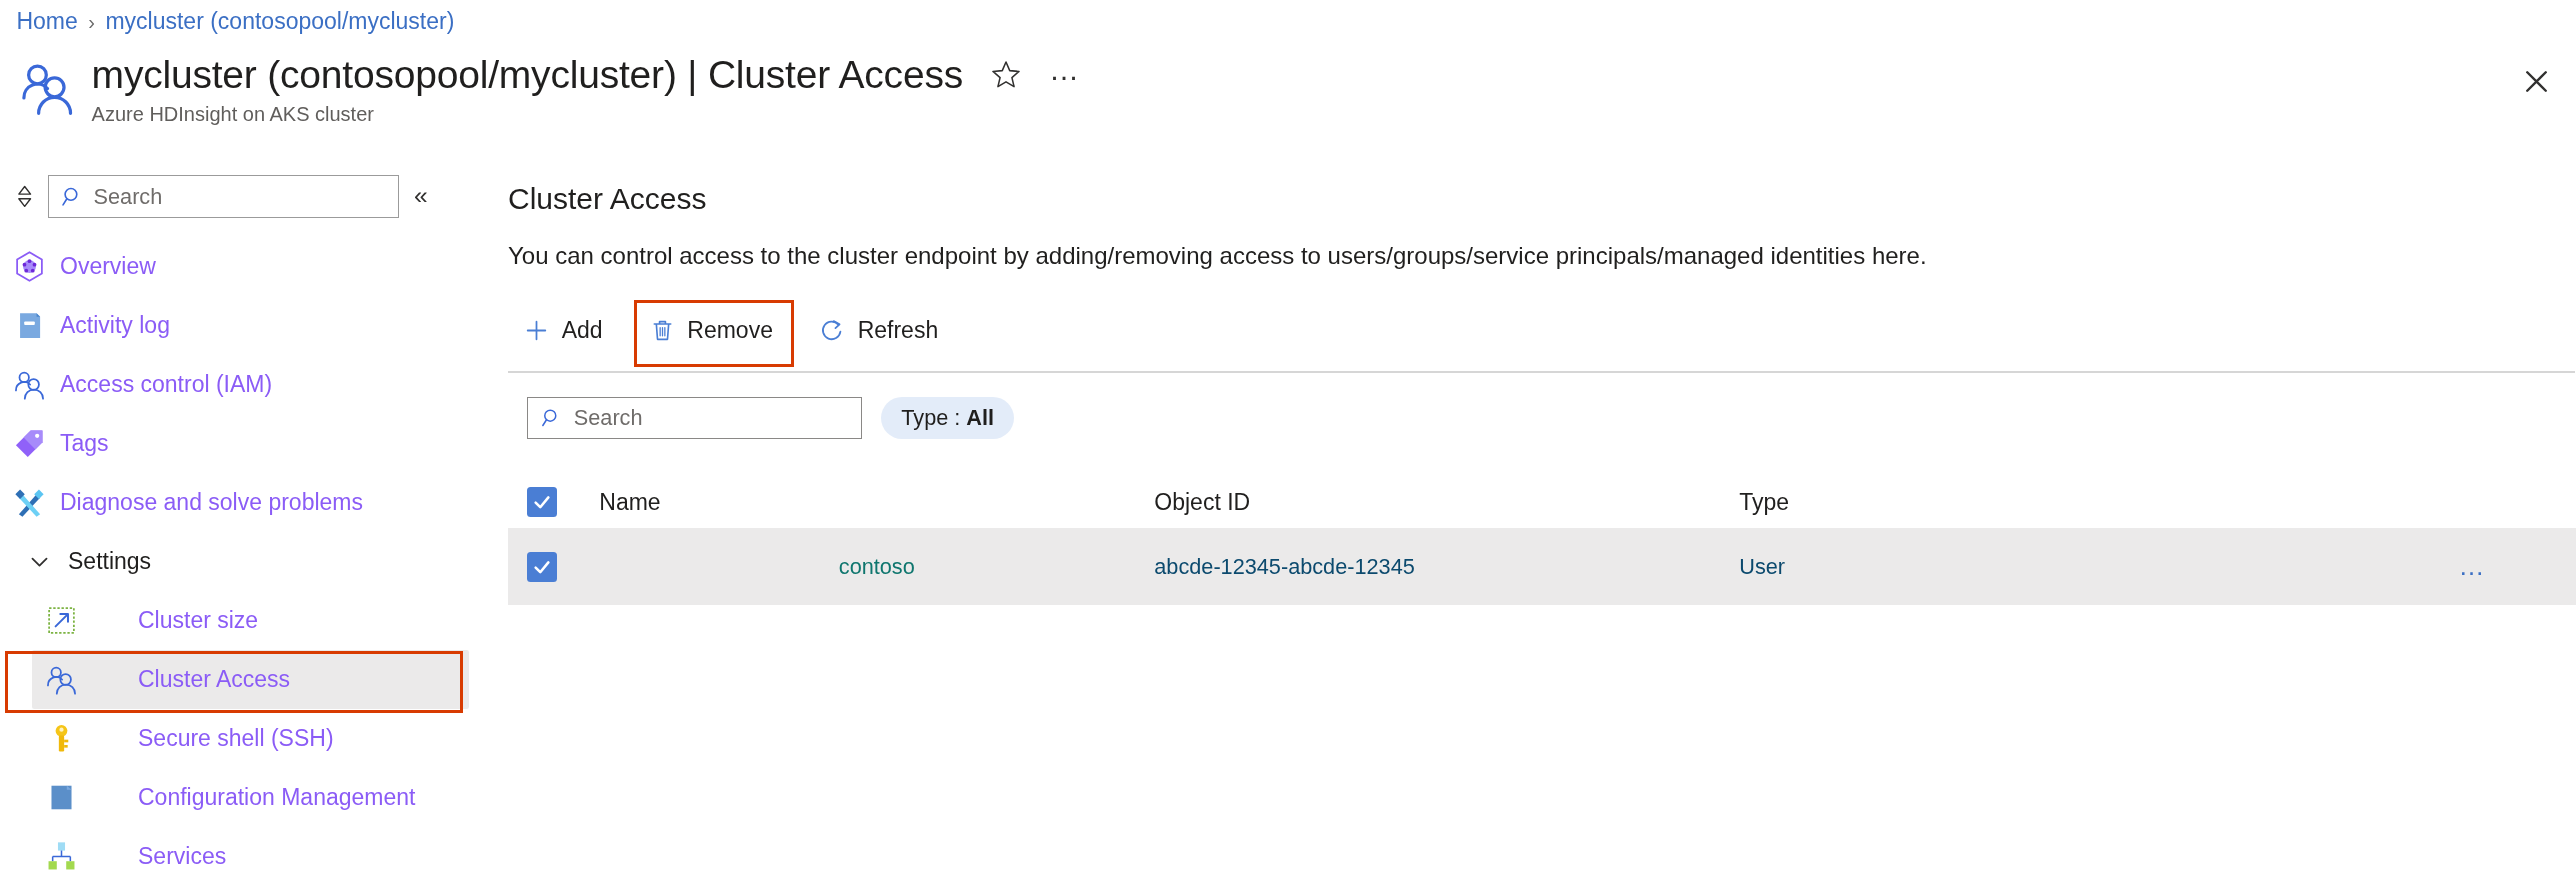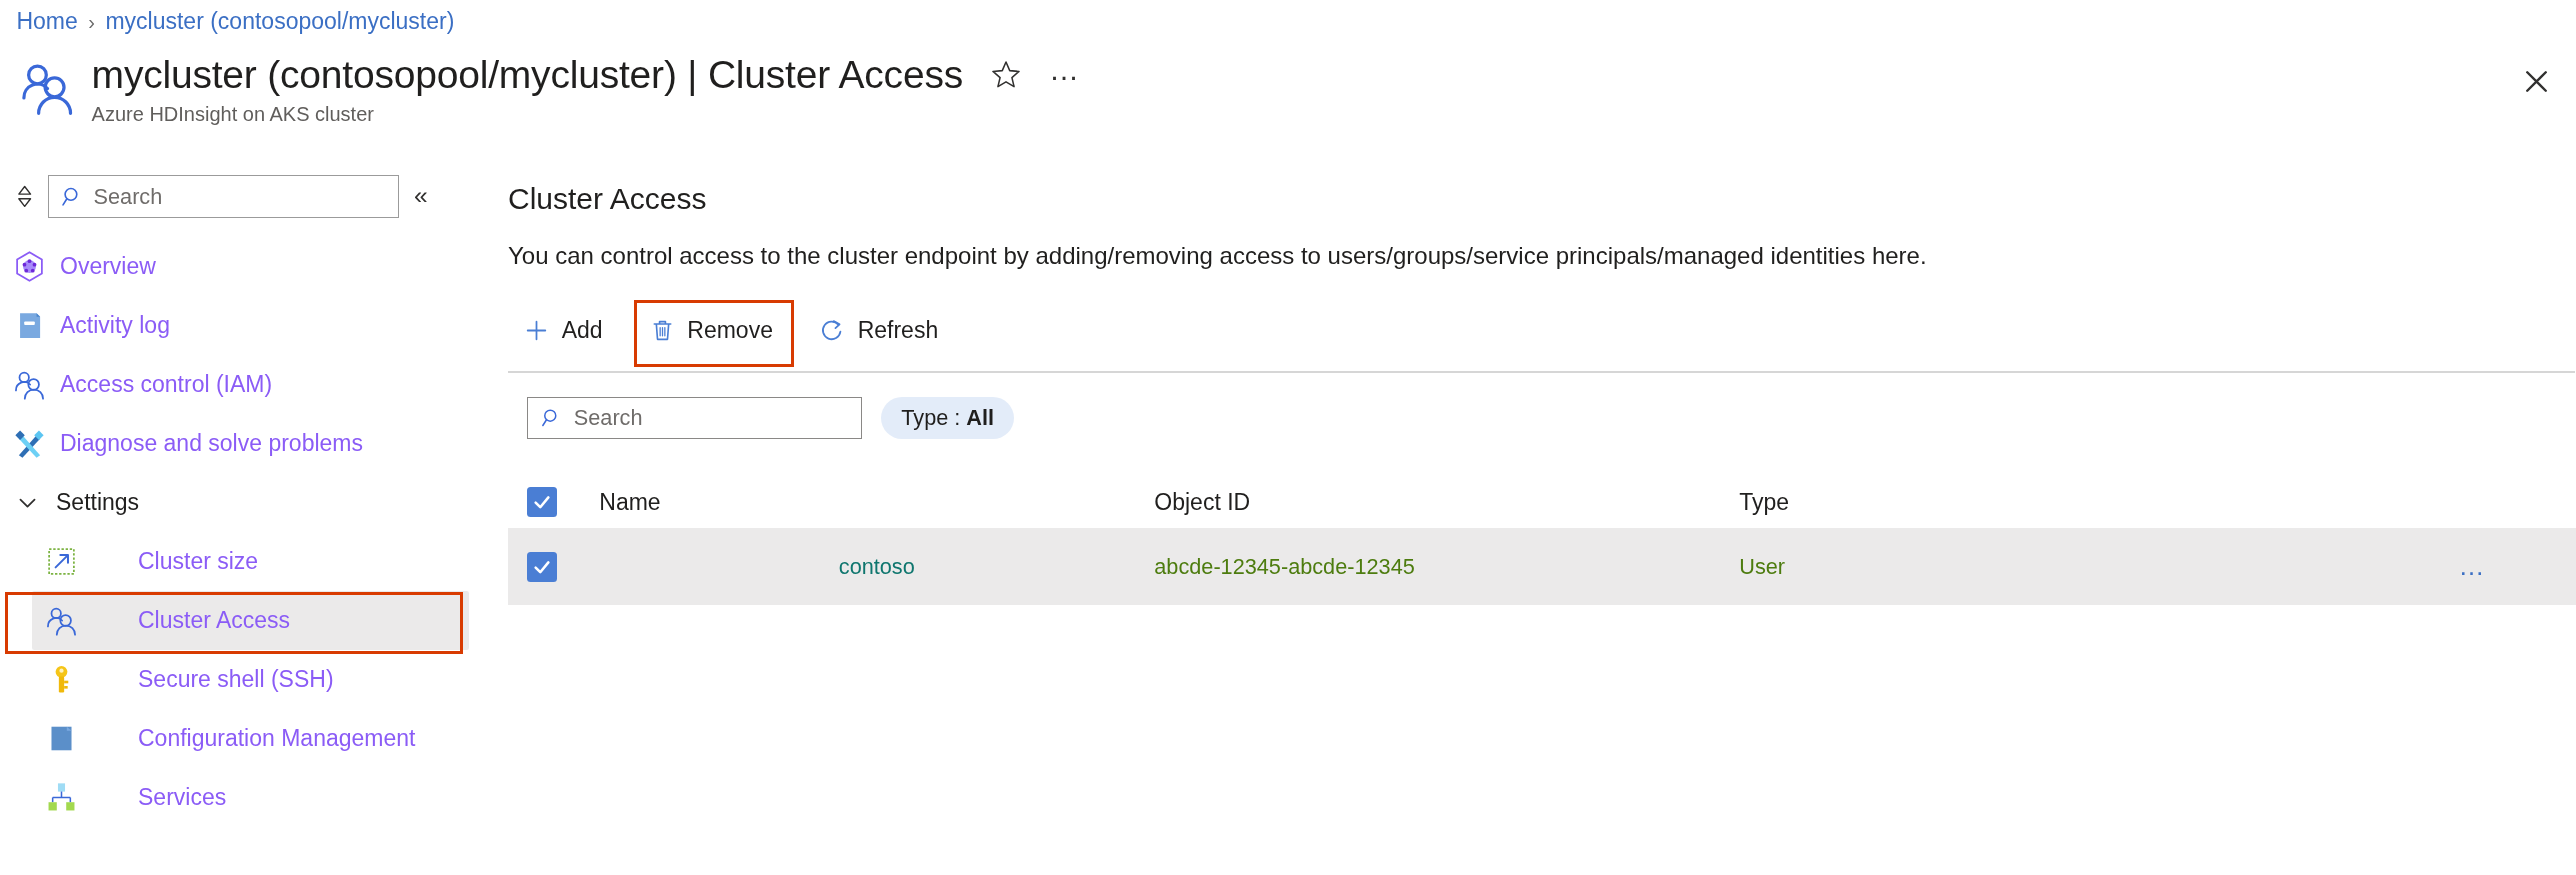--- a/index.html
+++ b/index.html
@@ -90,21 +90,21 @@
     padding-left: 13px;
     cursor: pointer;
     position: relative;
   }
   .nav-item .ic { width: 33px; height: 33px; flex: 0 0 33px; }
   .nav-item .lbl {
     margin-left: 14px; font-size: 23px; color: #8b5cf6; white-space: nowrap;
   }
   .nav-group {
     display: flex; align-items: center;
-    height: 59px; padding-left: 14px; cursor: pointer;
+    height: 59px; padding-left: 14px; cursor: pointer; margin-left: 12px;
   }
   .nav-group .chev { width: 27px; height: 27px; flex: 0 0 27px; }
   .nav-group .lbl { margin-left: 15px; font-size: 23px; color: #201f1e; }
   .nav-sub { padding-left: 32px; }
   .nav-sub .nav-item { padding-left: 13px; gap: 46px; }
   .nav-item.selected {
     background: #ebeaea;
     border-radius: 2.3px;
     margin-right: 37px;
   }
@@ -187,21 +187,21 @@
     background: #4a7ed4; flex: 0 0 30px;
     display: flex; align-items: center; justify-content: center;
     cursor: pointer;
   }
   .cb svg { width: 22px; height: 22px; }
   .col-name { width: 597px; padding-left: 42px; }
   .col-oid  { width: 585px; }
   .col-type { width: 585px; }
   .col-more { flex: 1; display: flex; justify-content: flex-end; padding-right: 88px; }
   .th { font-size: 23px; color: #201f1e; font-weight: 400; }
-  .td { font-size: 21.7px; color: #4d7c0f; }
+  .td { font-size: 21.7px; color: #0c4a6e; }
   .td.link { color: #0f766e; cursor: pointer; text-align: center; }
   .row-ellipsis {
     font-size: 26px; color: #3b6fc4; letter-spacing: 3.5px;
     line-height: 0.5; cursor: pointer;
   }
 </style>
 </head>
 <body>
 
 <div class="page">
@@ -295,20 +295,30 @@
           <svg viewBox="0 0 56 56" xmlns="http://www.w3.org/2000/svg">
             <circle cx="19" cy="16" r="8" fill="none" stroke="#3a68d8" stroke-width="3"></circle>
             <path d="M5 38 a14 14 0 0 1 24 -10" fill="none" stroke="#3a68d8" stroke-width="3" stroke-linecap="round"></path>
             <circle cx="35" cy="28" r="9" fill="none" stroke="#3a68d8" stroke-width="3"></circle>
             <path d="M20 52 a15.5 15.5 0 0 1 31 0" fill="none" stroke="#3a68d8" stroke-width="3" stroke-linecap="round"></path>
           </svg>
         </span>
         <span class="lbl">Access control (IAM)</span>
       </div>
 
+      <div class="nav-item">
+        <span class="ic">
+          <svg viewBox="0 0 56 56" xmlns="http://www.w3.org/2000/svg">
+            <path d="M30 6 L50 6 L50 26 L25 51 L5 31 Z" fill="#9061f9"></path>
+            <path d="M30 6 L50 6 L50 26 L38 38 L18 18 Z" fill="#a78bfa"></path>
+            <circle cx="41" cy="15" r="3.6" fill="#ffffff"></circle>
+          </svg>
+        </span>
+        <span class="lbl">Tags</span>
+      </div>
 
       <div class="nav-item">
         <span class="ic">
           <svg viewBox="0 0 56 56" xmlns="http://www.w3.org/2000/svg">
             <path d="M10 48 L40 14 L46 20 L16 52 Z" fill="#2e6fb5"></path>
             <path d="M44 6 L52 14 L44 22 L36 14 Z" fill="#5bc5f2"></path>
             <path d="M46 48 L16 14 L10 20 L40 52 Z" fill="#6dd0f5"></path>
             <path d="M12 6 L4 14 L12 22 L20 14 Z" fill="#2e6fb5"></path>
           </svg>
         </span>

